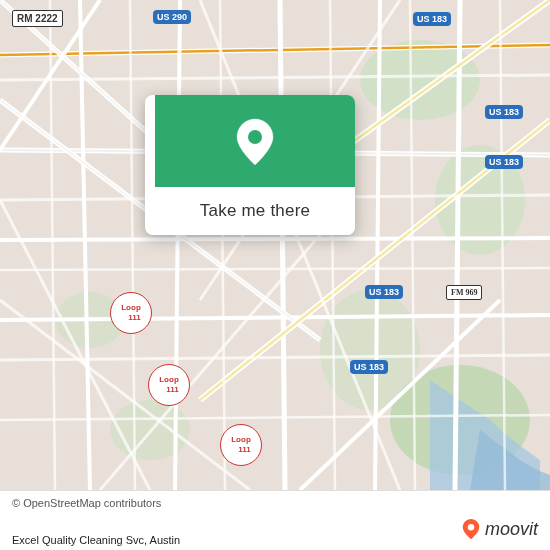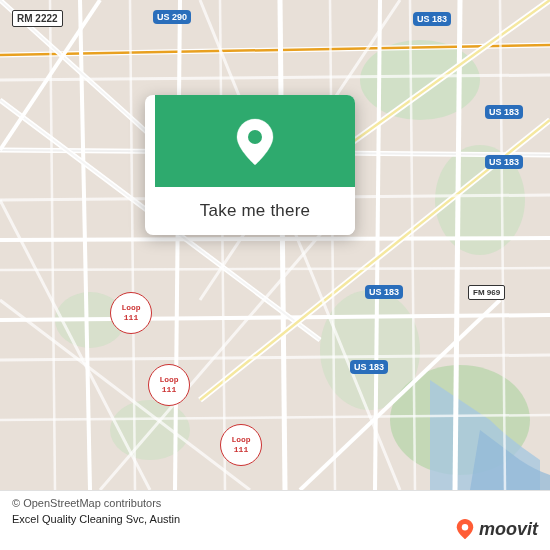--- a/index.html
+++ b/index.html
@@ -69,21 +69,21 @@
       letter-spacing: 0.2px;
     }
 
     #bottom-bar {
       width: 550px;
       height: 60px;
       background: white;
       border-top: 1px solid #e0e0e0;
       display: flex;
       flex-direction: column;
-      justify-content: flex-start;
+      justify-content: space-between;
       padding: 6px 12px 4px 12px;
     }
 
     #attribution {
       font-size: 11px;
       color: #555;
       margin-bottom: 4px;
     }
 
     #location-title {
@@ -131,23 +131,22 @@
       background: white;
       color: #cc3333;
       border: 1.5px solid #cc3333;
       border-radius: 50%;
       width: 42px;
       height: 42px;
       display: flex;
       align-items: center;
       justify-content: center;
       font-size: 8px;
-      text-align: center;
+      text-align: right;
       line-height: 1.2;
-      font-family: Liberation Mono, monospace;
     }
 
     .badge-fm {
       background: white;
       color: #333;
       border: 1.5px solid #333;
       font-size: 8px;
       border-radius: 2px;
     }
 
@@ -235,21 +234,21 @@
   <div class="badge badge-us" style="left:368px; top:12px; position:absolute;">US 183</div>
 
   <div class="badge badge-us" style="left:440px; top:105px; position:absolute;">US 183</div>
 
   <div class="badge badge-us" style="left:440px; top:155px; position:absolute;">US 183</div>
 
   <div class="badge badge-us" style="left:320px; top:285px; position:absolute;">US 183</div>
 
   <div class="badge badge-us" style="left:305px; top:360px; position:absolute;">US 183</div>
 
-  <div class="badge badge-fm" style="left:468px; top:285px; position:absolute;">FM 969</div>
+  <div class="badge badge-fm" style="left:446px; top:285px; position:absolute;font-family:Liberation Serif, serif;">FM 969</div>
 
   <div class="badge badge-loop" style="left:110px; top:292px; position:absolute;">Loop<br>111</div>
 
   <div class="badge badge-loop" style="left:148px; top:364px; position:absolute;">Loop<br>111</div>
 
   <div class="badge badge-loop" style="left:220px; top:424px; position:absolute;">Loop<br>111</div>
 
   <div id="card-overlay">
     <div id="card-green-area">
 
@@ -266,15 +265,15 @@
 <div id="bottom-bar">
   <div id="attribution">© OpenStreetMap contributors</div>
   <div id="location-title">Excel Quality Cleaning Svc, Austin</div>
 
   <div class="moovit-logo" style="position:absolute; right:12px; bottom:10px; display:flex; align-items:center; gap:4px;">
 
     <svg class="moovit-pin" viewBox="0 0 20 24" xmlns="http://www.w3.org/2000/svg">
       <path d="M10 1 C5 1 1 5 1 10 C1 16 10 23 10 23 C10 23 19 16 19 10 C19 5 15 1 10 1 Z" fill="#ff5c35"></path>
       <circle cx="10" cy="10" r="3.5" fill="white"></circle>
     </svg>
-    <span style="font-size:18px; font-weight:bold; color:#333; font-style:italic;">moovit</span>
+    <span style="font-size:18px; font-weight:normal; color:#333; font-style:italic;">moovit</span>
   </div>
 </div>
 
 </body></html>

